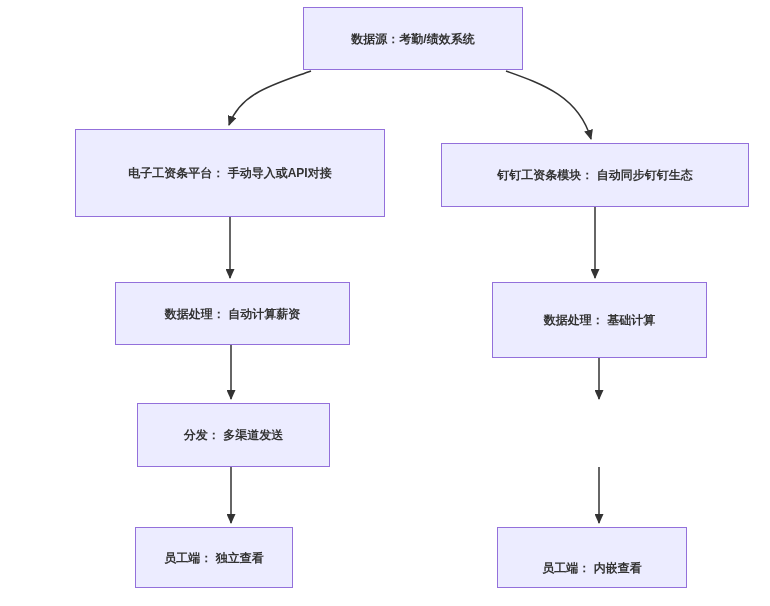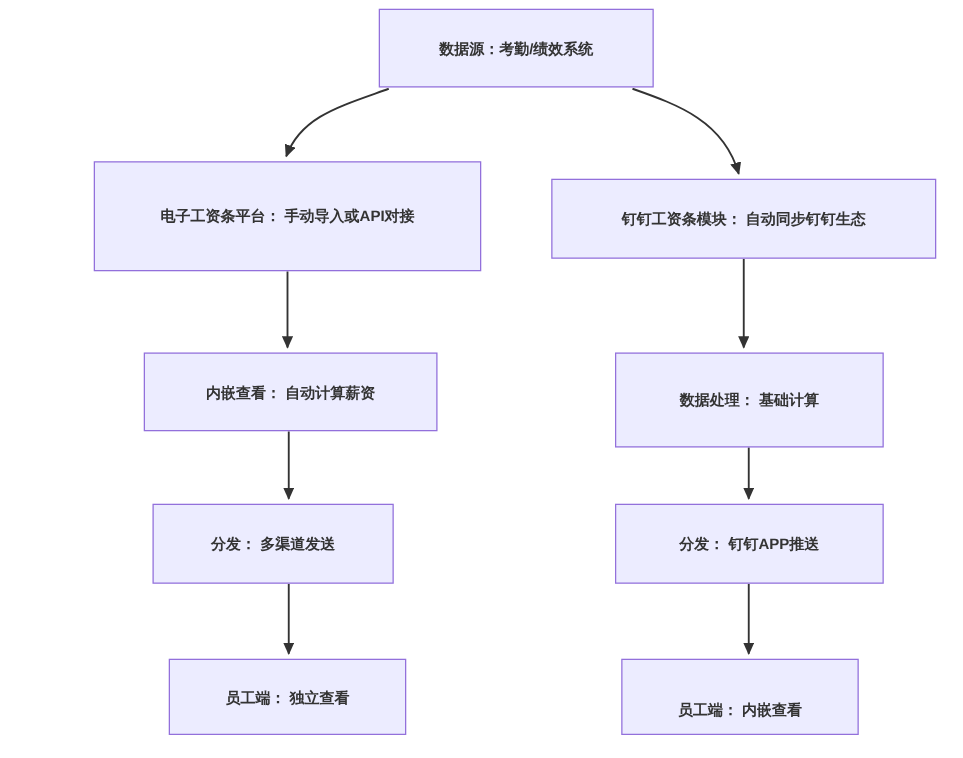--- a/index.html
+++ b/index.html
@@ -47,23 +47,23 @@
     font-weight: 600;
   }
   .node-label { line-height: 38px; display: inline-block; }
 
   .n-source          { left: 303px; top:   7px; width: 220px; height: 63px; }
   .n-platform        { left:  75px; top: 129px; width: 310px; height: 88px; }
   .n-platform .node-label { max-width: 252px; }
   .n-dingtalk        { left: 441px; top: 143px; width: 308px; height: 64px; }
   .n-process-left    { left: 115px; top: 282px; width: 235px; height: 63px; }
   .n-process-right   { left: 492px; top: 282px; width: 215px; height: 76px; }
-  .n-distribute-left { left: 122px; top: 403px; width: 193px; height: 64px; }
+  .n-distribute-left { left: 137px; top: 403px; width: 193px; height: 64px; }
   .n-distribute-right{ left: 492px; top: 403px; width: 215px; height: 64px; }
-  .n-employee-left   { left: 135px; top: 527px; width: 190px; height: 61px; }
+  .n-employee-left   { left: 135px; top: 527px; width: 158px; height: 61px; }
   .n-employee-right  { left: 497px; top: 527px; width: 190px; height: 61px; align-items: flex-end; }
 </style>
 </head>
 <body>
 
 <div class="canvas">
 
   <svg class="edges-layer" width="770" height="606" viewBox="0 0 770 606" xmlns="http://www.w3.org/2000/svg">
     <defs>
       <marker id="arrow" viewBox="0 0 10 9" markerWidth="10" markerHeight="9" refX="9" refY="4.5" orient="auto" markerUnits="userSpaceOnUse">
@@ -86,34 +86,31 @@
 
   <div class="node n-platform">
     <span class="node-label">电子工资条平台： 手动导入或API对接</span>
   </div>
 
   <div class="node n-dingtalk">
     <span class="node-label">钉钉工资条模块： 自动同步钉钉生态</span>
   </div>
 
   <div class="node n-process-left">
-    <span class="node-label">内嵌查看： 自动计算薪资</span>
+    <span class="node-label">数据处理： 自动计算薪资</span>
   </div>
 
   <div class="node n-process-right">
     <span class="node-label">数据处理： 基础计算</span>
   </div>
 
   <div class="node n-distribute-left">
     <span class="node-label">分发： 多渠道发送</span>
   </div>
 
-  <div class="node n-distribute-right">
-    <span class="node-label">分发： 钉钉APP推送</span>
-  </div>
 
   <div class="node n-employee-left">
     <span class="node-label">员工端： 独立查看</span>
   </div>
 
   <div class="node n-employee-right">
     <span class="node-label">员工端： 内嵌查看</span>
   </div>
 
 </div>

